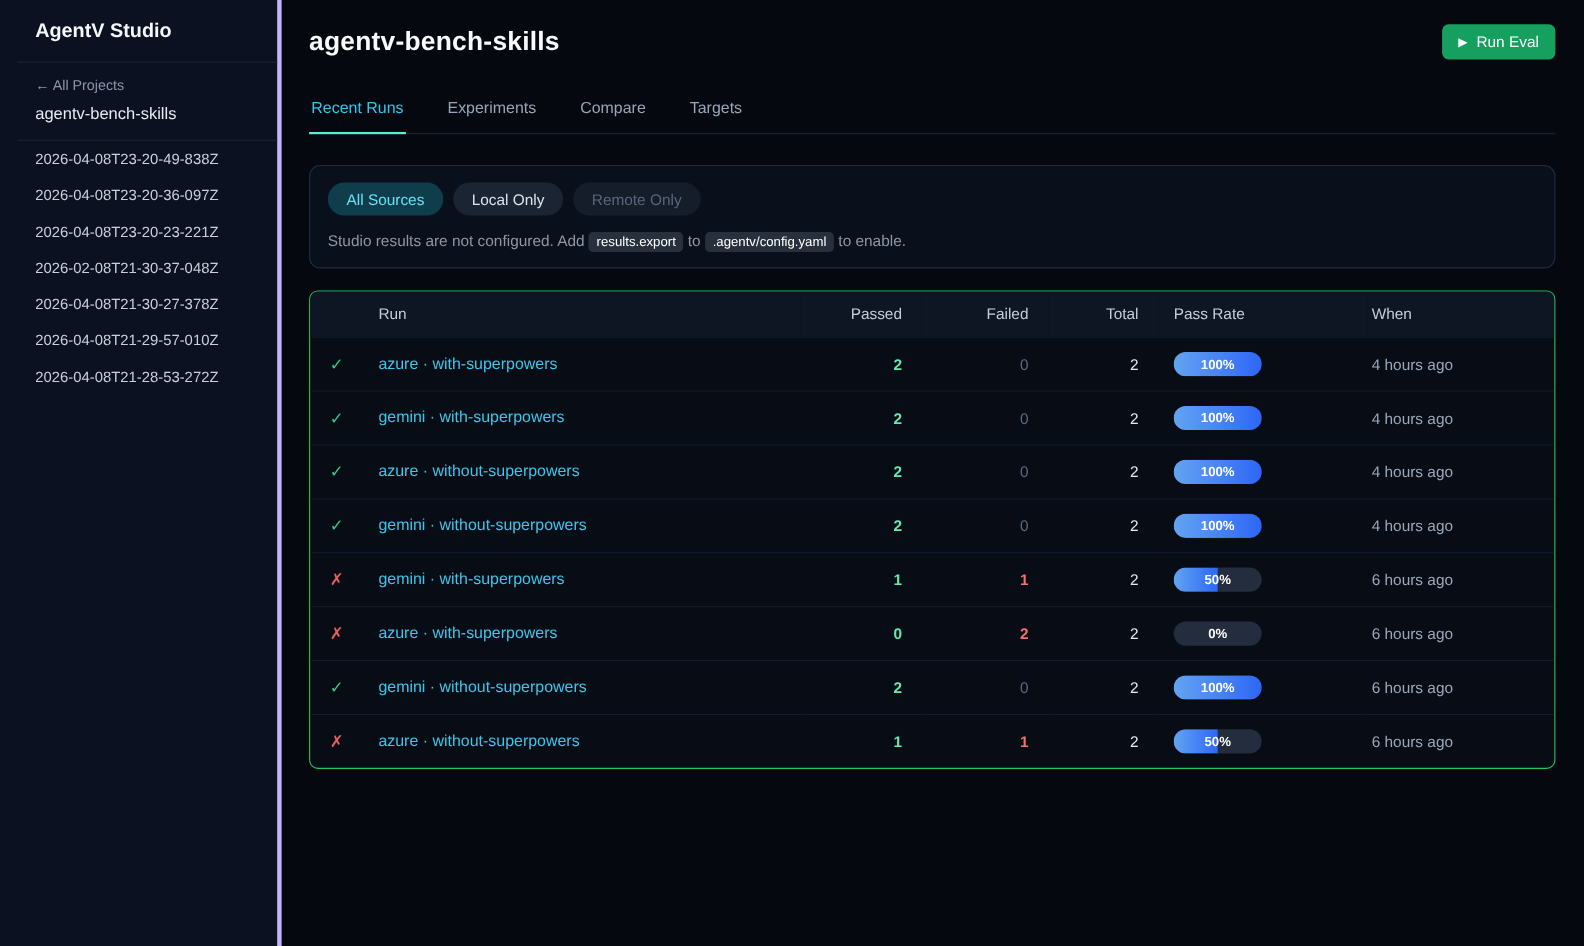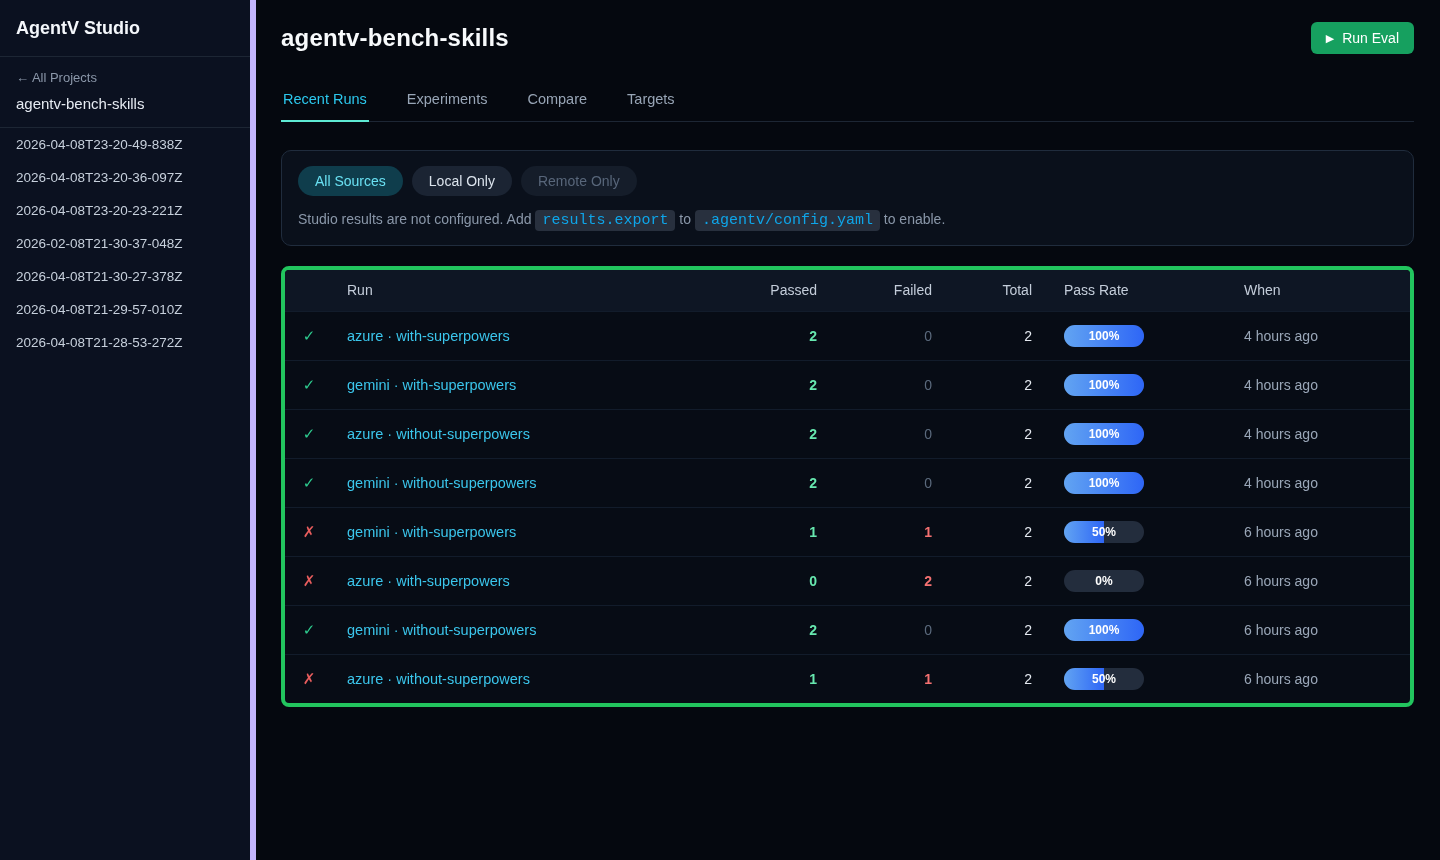--- a/index.html
+++ b/index.html
@@ -9,21 +9,22 @@
     background: #05080f;
     font-family: "Liberation Sans", sans-serif;
     overflow: hidden;
   }
   .app { display: flex; width: 1440px; height: 860px; }
 
   
   .sidebar {
     width: 256px; min-width: 256px; height: 100%;
     background: #0b1120;
-    border-right: 6px solid #c4b5fd;
+    border-right: 4px solid #c4b5fd;
+    padding-left: 16px;
   }
   .sidebar-header { padding: 18px 16px 17px; border-bottom: 1px solid #1d2634; }
   .sidebar-header h1 { margin: 0; font-size: 18px; font-weight: 700; color: #f4f7fb; }
   .sidebar-project { padding: 13px 16px 15px; border-bottom: 1px solid #1d2634; }
   .back-link { display: block; font-size: 13px; color: #8b97a9; text-decoration: none; cursor: pointer; }
   .project-name { margin-top: 10px; font-size: 15px; color: #e6ebf2; }
   .runs-label { padding: 17px 16px 7px; font-size: 11px; letter-spacing: 1.2px; color: #5d6b7e; }
   .run-item { padding: 9px 16px; font-size: 13.5px; color: #c7d0dc; cursor: pointer; white-space: nowrap; }
 
   
@@ -57,30 +58,30 @@
     border-radius: 999px; border: none;
     padding: 7px 17px; font-size: 14px;
     font-family: "Liberation Sans", sans-serif;
     cursor: pointer;
   }
   .pill-btn.active   { background: #0f3d4c; color: #69e0f2; }
   .pill-btn.default  { background: #1b2433; color: #dbe3ec; }
   .pill-btn.disabled { background: #151d2a; color: #58667a; cursor: default; }
   .note { margin: 15px 0 0; font-size: 14px; color: #8a97a9; }
   .note code {
-    font-family: Liberation Mono, monospace;
-    font-size: 15px;
-    background: #28303e; color: #0ea5e9;
+    font-family: Liberation Sans, sans-serif;
+    font-size: 12px;
+    background: #28303e; color: #ffffff;
     padding: 2px 7px; border-radius: 4px;
   }
 
   
   .table-wrap {
     margin-top: 20px;
-    border: 4px solid #22c55e;
+    border: 1px solid #22c55e;
     border-radius: 8px;
     overflow: hidden;
     background: #070c15;
   }
   table { width: 100%; border-collapse: collapse; table-layout: fixed; }
   thead tr { background: #0e1624; height: 41px; }
   th { font-weight: 400; color: #c4cdda; font-size: 14px; text-align: left; }
   tbody tr { height: 49px; border-top: 1px solid #121c2b; cursor: pointer; }
   td { font-size: 14px; }
   .col-status { text-align: center; }

